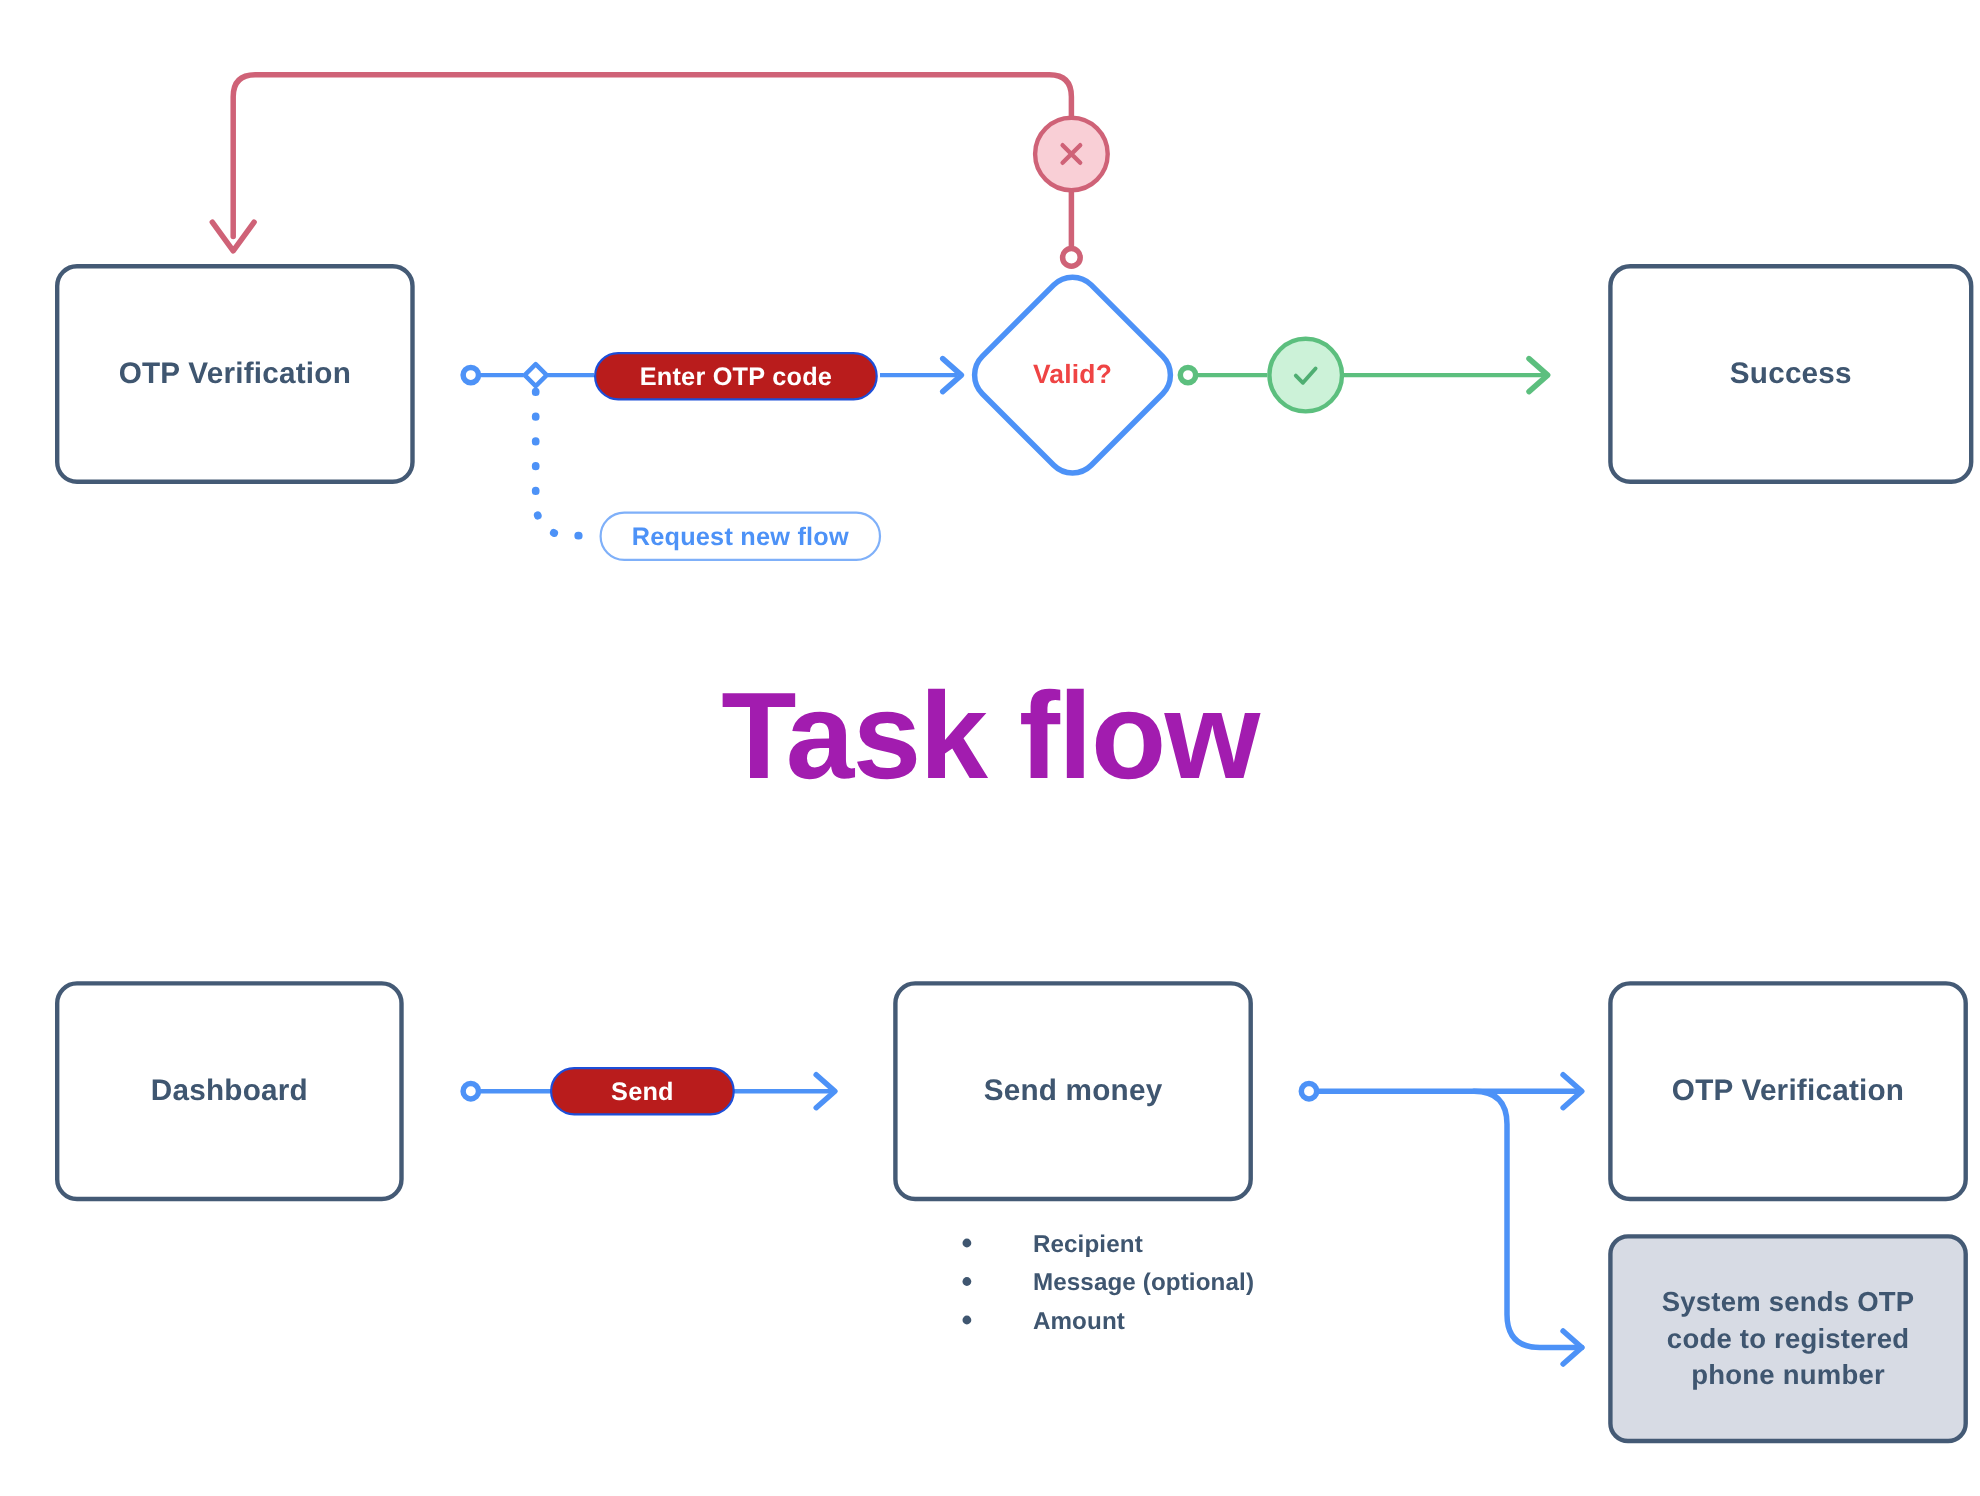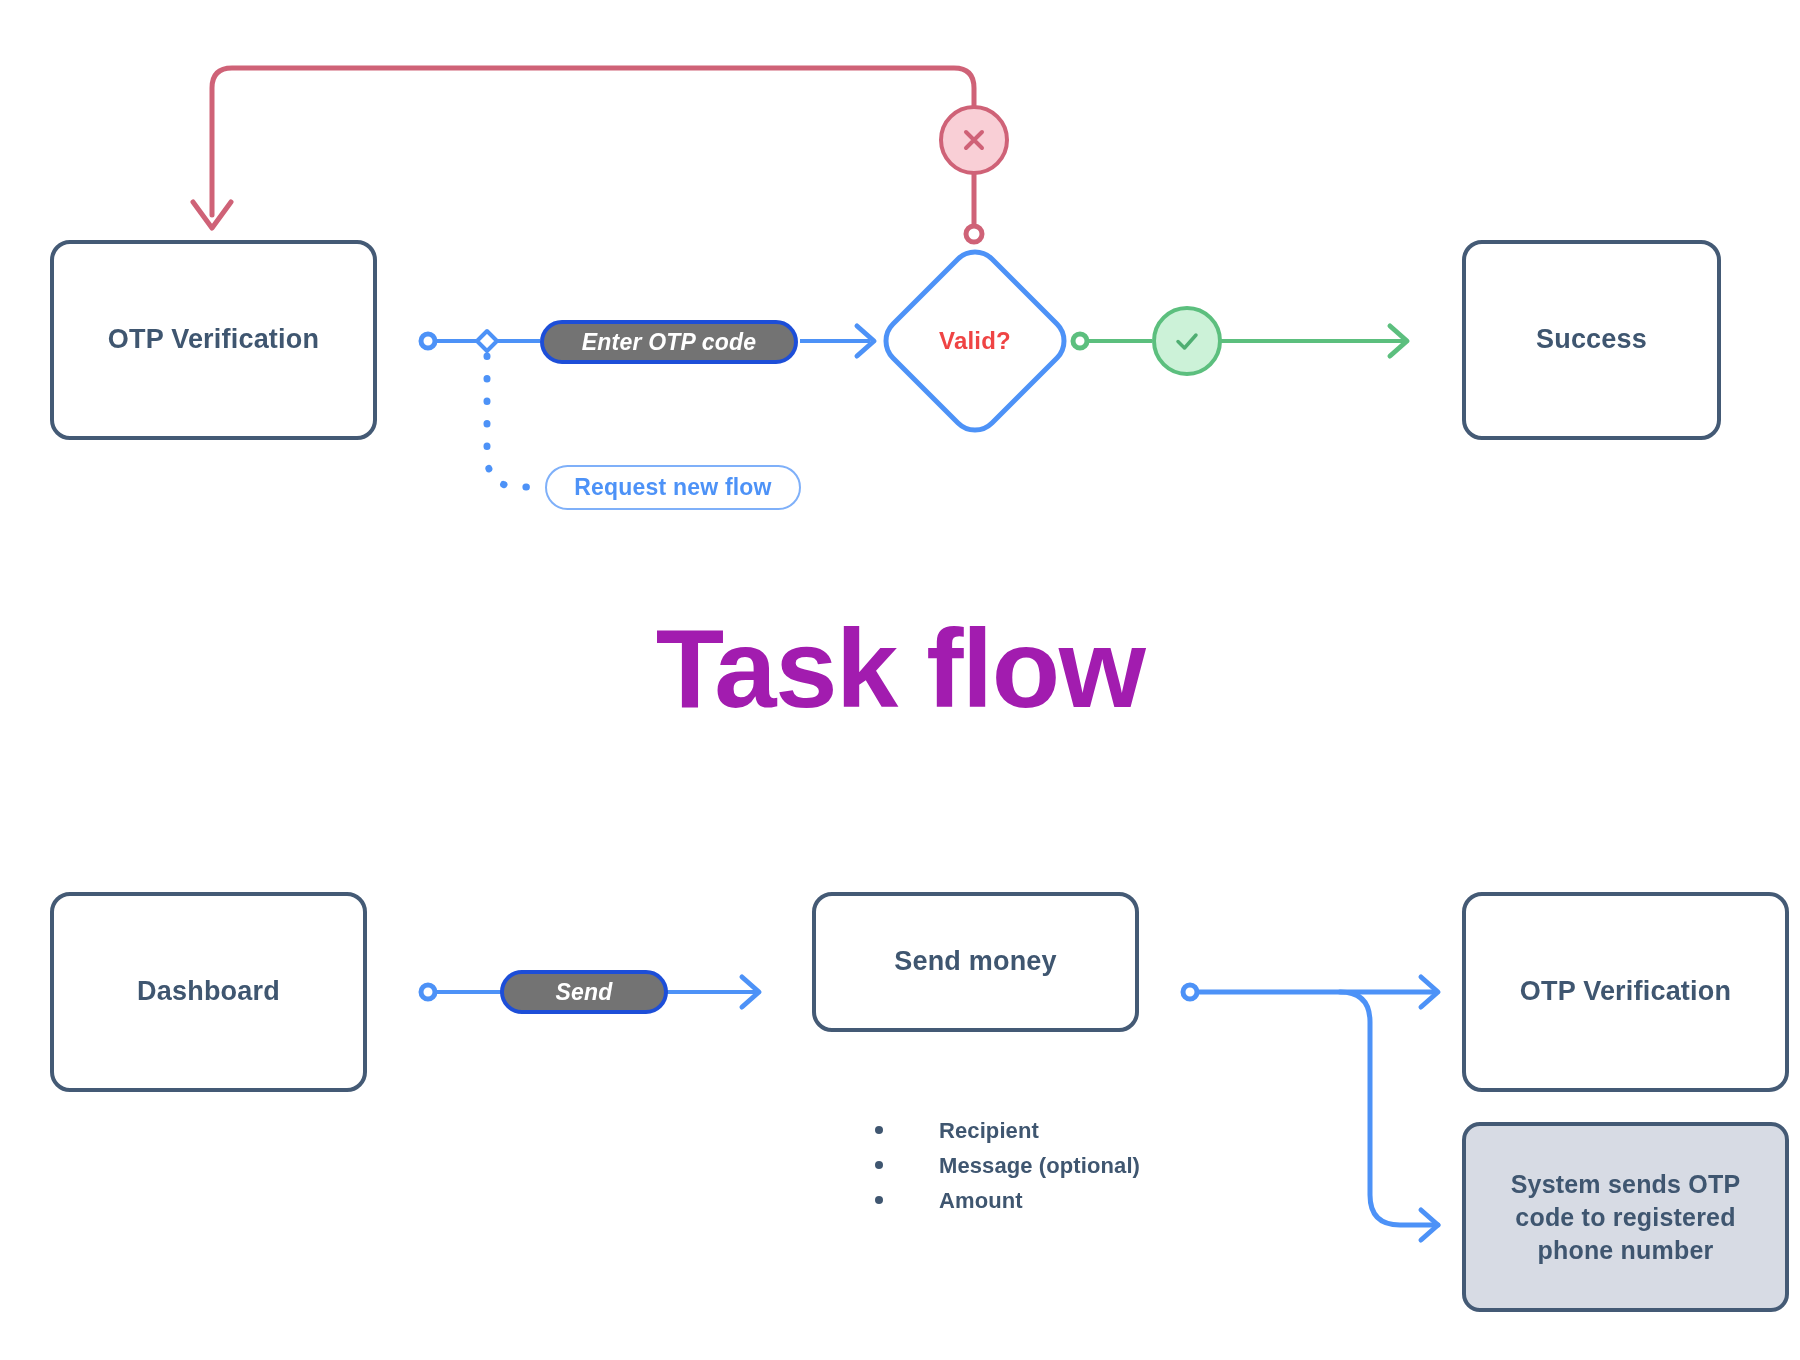--- a/index.html
+++ b/index.html
@@ -55,23 +55,22 @@
   .pill {
     position: absolute;
     box-sizing: border-box;
     display: flex;
     align-items: center;
     justify-content: center;
     border-radius: 999px;
     white-space: nowrap;
   }
   .pill.filled {
-    background: #737373;
-    border: 4px solid #1d4ed8;
-    font-style: italic;
+    background: #b91c1c;
+    border: 2px solid #1d4ed8;
   }
   .pill.filled .pill-label {
     color: #ffffff;
     font-size: 23px;
     font-weight: bold;
     letter-spacing: 0.2px;
   }
   .pill.outlined {
     background: #ffffff;
     border: 2px solid #7FB0F9;
@@ -212,21 +211,21 @@
 
     <path d="M 1340,992 Q 1370,992 1370,1022 L 1370,1195 Q 1370,1225 1400,1225 L 1438,1225" stroke="#4D92F7" stroke-width="5" fill="none" stroke-linecap="round" stroke-linejoin="round"></path>
     <path d="M 1421,1210 L 1438,1225 L 1421,1240" stroke="#4D92F7" stroke-width="5" fill="none" stroke-linecap="round" stroke-linejoin="round"></path>
   </g>
 </svg>
 
 <div class="node" id="node-otp-verification" style="left:50px; top:240px; width:327px; height:200px;">
   <span class="node-label">OTP Verification</span>
 </div>
 
-<div class="node" id="node-success" style="left:1462px; top:240px; width:259px; height:200px;">
+<div class="node" id="node-success" style="left:1462px; top:240px; width:332px; height:200px;">
   <span class="node-label">Success</span>
 </div>
 
 <div class="diamond-wrap" id="decision-valid" style="left:886px; top:252px; width:178px; height:178px;">
   <span class="diamond-label">Valid?</span>
 </div>
 
 <div class="pill filled" id="pill-enter-otp" style="left:540px; top:320px; width:258px; height:44px;">
   <span class="pill-label">Enter OTP code</span>
 </div>
@@ -250,21 +249,21 @@
 <div id="page-title">Task flow</div>
 
 <div class="node" id="node-dashboard" style="left:50px; top:892px; width:317px; height:200px;">
   <span class="node-label">Dashboard</span>
 </div>
 
 <div class="pill filled" id="pill-send" style="left:500px; top:970px; width:168px; height:44px;">
   <span class="pill-label">Send</span>
 </div>
 
-<div class="node" id="node-send-money" style="left:812px; top:892px; width:327px; height:140px;text-align:right;">
+<div class="node" id="node-send-money" style="left:812px; top:892px; width:327px; height:200px;text-align:right;">
   <span class="node-label">Send money</span>
 </div>
 
 <div id="field-list">
   <div class="bullet-row">
     <span class="bullet-dot"></span>
     <span class="bullet-text">Recipient</span>
   </div>
   <div class="bullet-row">
     <span class="bullet-dot"></span>

